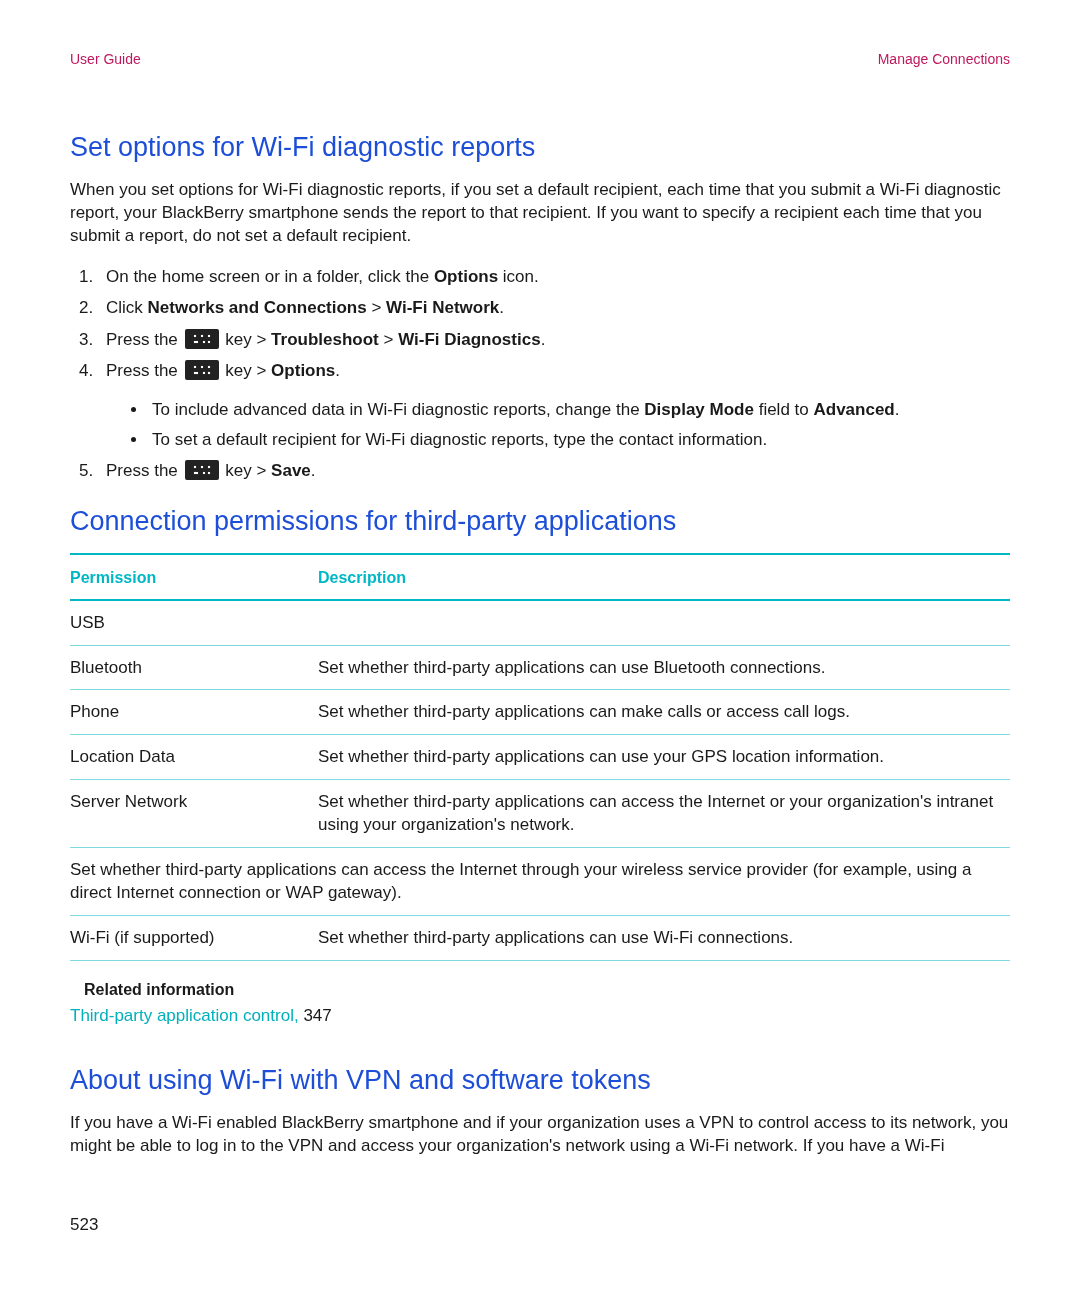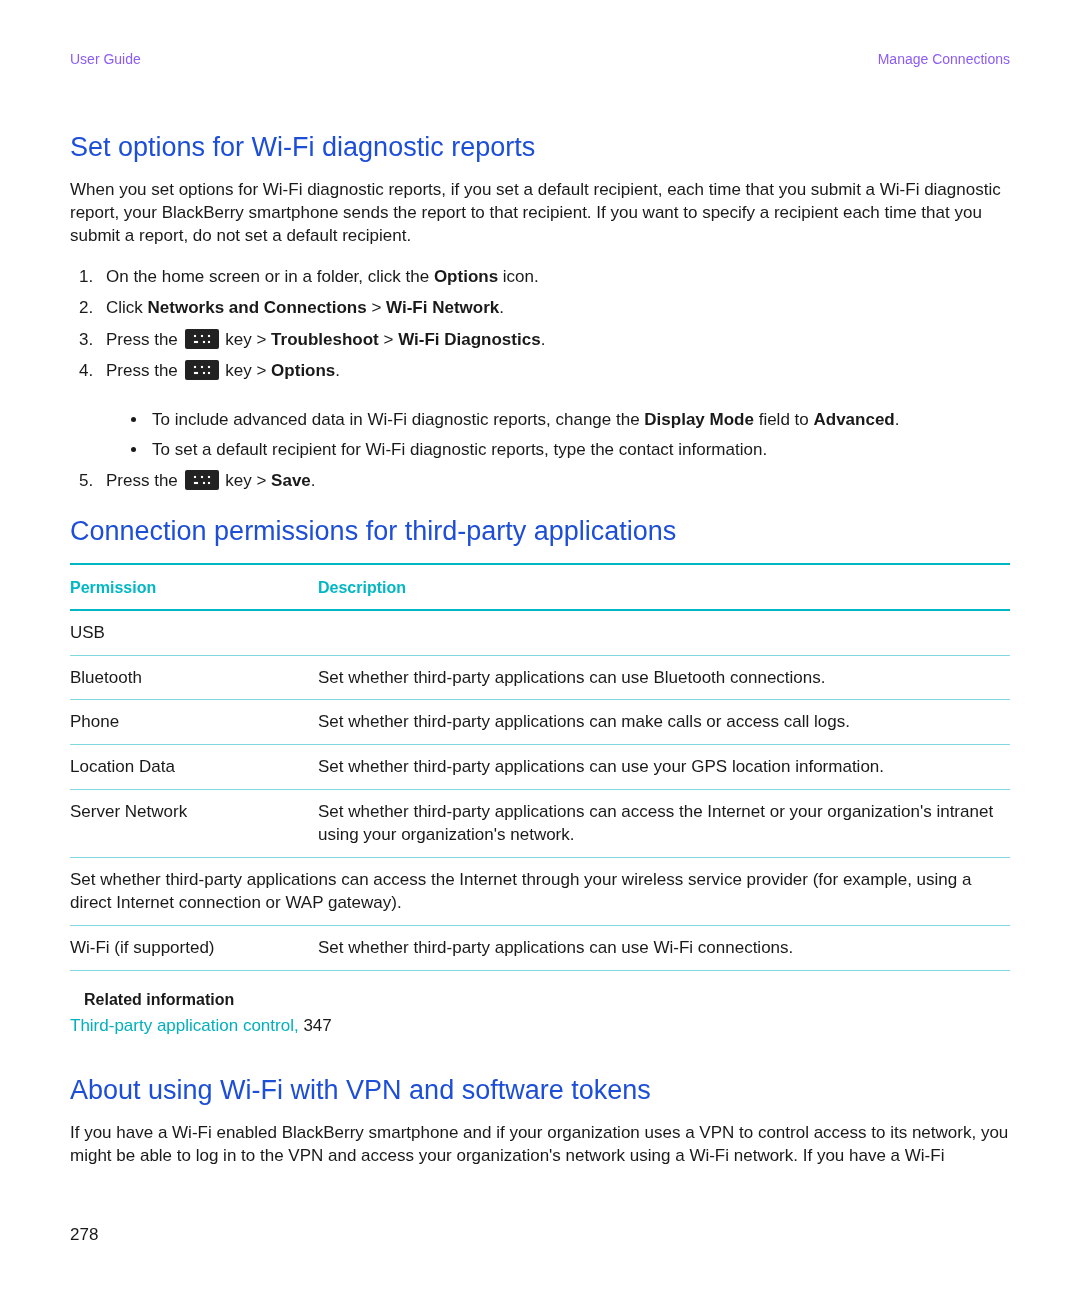--- a/index.html
+++ b/index.html
@@ -8,21 +8,21 @@
     font-family: "Helvetica Neue", Helvetica, Arial, sans-serif;
     color: #1a1a1a;
     font-size: 17px;
     line-height: 1.35;
     padding: 50px 70px 40px 70px;
   }
   .hdr {
     display: flex;
     justify-content: space-between;
     font-size: 14px;
-    color: #8b5cf6;
+    color: #be185d;
     margin-bottom: 60px;
   }
   h2.section {
     font-size: 27px;
     font-weight: 400;
     margin: 18px 0 14px 0;
     color: #1d4ed8;
   }
   p.body { margin: 0 0 16px 0; }
   ol.steps {
@@ -30,21 +30,21 @@
     padding-left: 0;
     margin: 0 0 16px 0;
   }
   ol.steps > li {
     margin: 5px 0 5px 28px;
     padding-left: 8px;
     line-height: 1.55;
   }
   ul.sub {
     list-style: disc;
-    margin: 22px 0 4px 24px;
+    margin: 12px 0 4px 24px;
   }
   ul.sub li {
     margin: 4px 0 4px 18px;
     padding-left: 4px;
     line-height: 1.55;
   }
   b { font-weight: 700; }
   .bbkey {
     display: inline-block;
     width: 34px;
@@ -163,13 +163,13 @@
 </div>
 
 <div class="related-h">Related information</div>
 <div>
   <span class="link">Third-party application control, </span><span>347</span>
 </div>
 
 <h2 class="section" style="margin-top:34px">About using Wi-Fi with VPN and software tokens</h2>
 <p class="body">If you have a Wi-Fi enabled BlackBerry smartphone and if your organization uses a VPN to control access to its network, you might be able to log in to the VPN and access your organization's network using a Wi-Fi network. If you have a Wi-Fi</p>
 
-<div class="page-num">278</div>
+<div class="page-num">523</div>
 
 </body></html>

